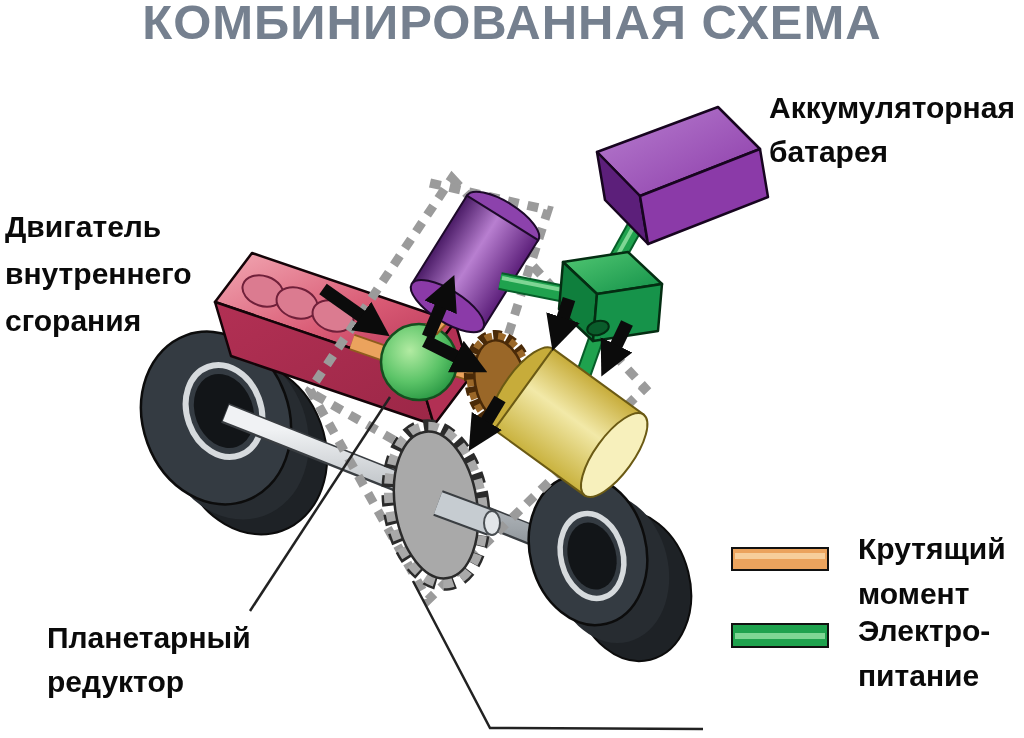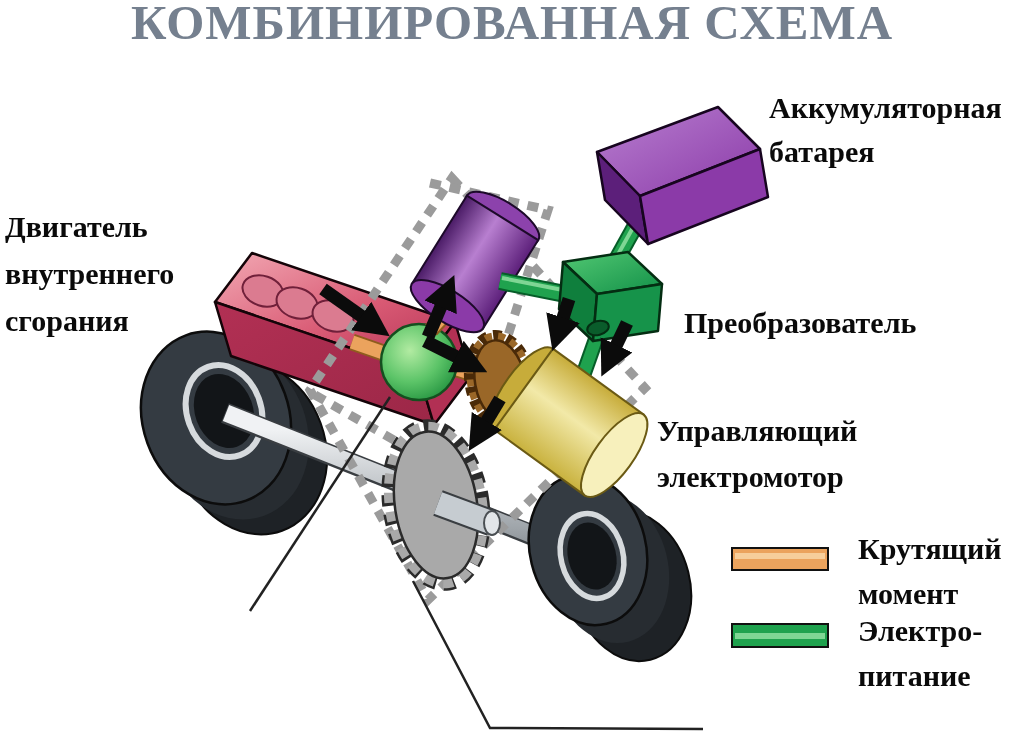--- a/index.html
+++ b/index.html
@@ -1,17 +1,17 @@
 <!DOCTYPE html>
 <html><head>
 <meta charset="utf-8">
 <style>
   html,body{margin:0;padding:0;background:#ffffff;}
   #stage{position:relative;width:1024px;height:738px;background:#ffffff;overflow:hidden;
-         font-family:Liberation Serif, serif;}
+         font-family:Liberation Sans, sans-serif;}
   #stage svg{position:absolute;left:0;top:0;}
   .title{position:absolute;left:0;right:0;top:-6px;text-align:center;font-weight:700;
          font-size:49px;letter-spacing:1px;color:#75808F;white-space:pre-line;}
   .lbl{position:absolute;font-weight:700;font-size:30px;line-height:44px;color:#0A0A0A;
        white-space:pre-line;}
   .lbl-engine{left:5px;top:203px;line-height:47px;}
   .lbl-power-motor{left:239px;top:104px;}
   .lbl-generator{left:422px;top:107px;}
   .lbl-battery{left:769px;top:86px;}
   .lbl-converter{left:684px;top:301px;}
@@ -196,20 +196,19 @@
     <rect x="735" y="633" width="90" height="6" stroke="none" fill="#7FD694"></rect>
   </g>
 </svg>
 
   <div class="title">КОМБИНИРОВАННАЯ СХЕМА</div>
   <div class="lbl lbl-engine">Двигатель
 внутреннего
 сгорания</div>
   <div class="lbl lbl-battery">Аккумуляторная
 батарея</div>
-  <div class="lbl lbl-converter">Преобразователь</div>
-  <div class="lbl lbl-control-motor">Управляющий
-электромотор</div>
+  <div class="lbl lbl-planetary">Планетарный
+редуктор</div>
   <div class="lbl lbl-legend-torque">Крутящий
 момент</div>
   <div class="lbl lbl-legend-power">Электро-
 питание</div>
 </div>
 
 </body></html>

